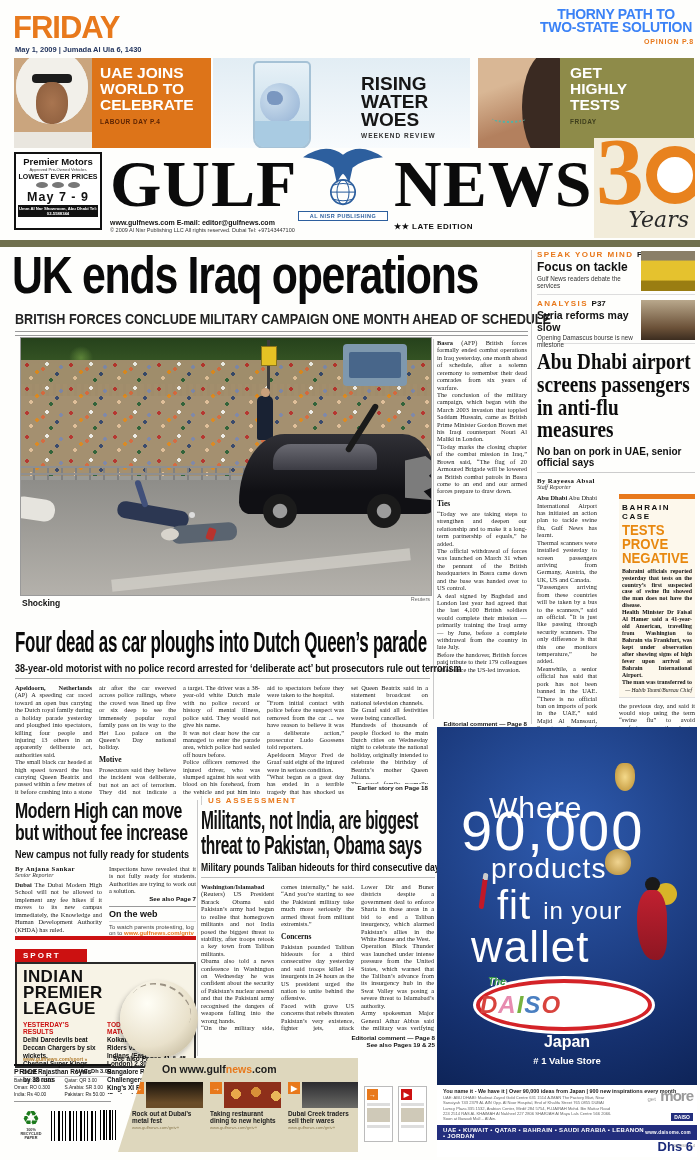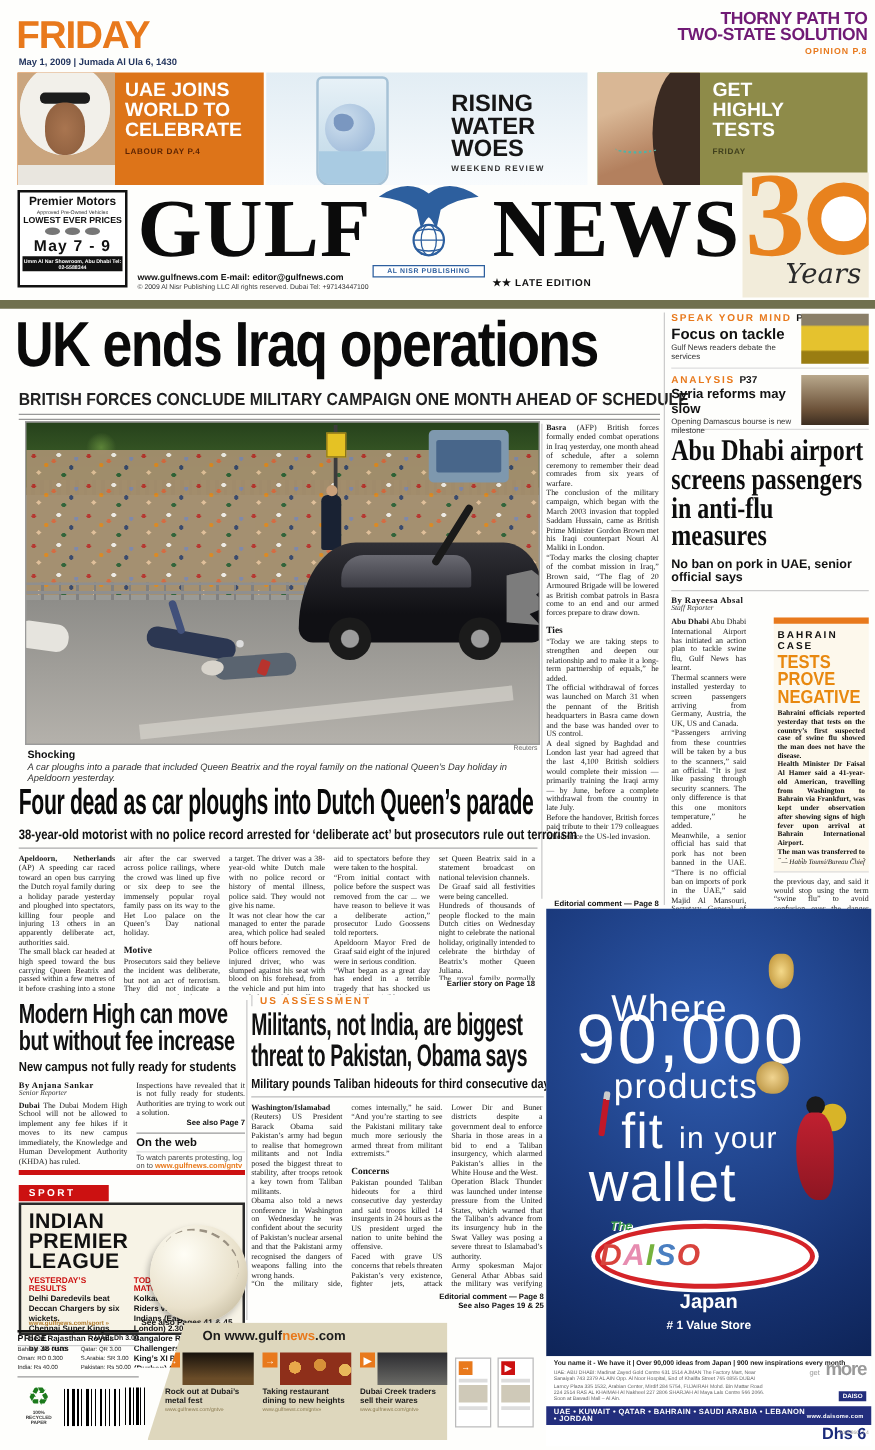--- a/index.html
+++ b/index.html
@@ -26,21 +26,21 @@
   .promoC{left:213px;top:58px;width:257px;height:90px;background:linear-gradient(180deg,#e2edf4,#f8fbfd);}
   .glass{position:absolute;left:40px;top:3px;width:54px;height:84px;background:linear-gradient(180deg,#e7f1f7,#bcd6e6);
          border:2px solid #a6c2d6;border-radius:5px 5px 11px 11px;}
   .glass .globe{position:absolute;left:5px;top:20px;width:40px;height:40px;border-radius:50%;
          background:radial-gradient(circle at 35% 35%,#cfe0ee,#93b1d4);}
   .glass .land{position:absolute;left:12px;top:28px;width:16px;height:14px;background:#7a97c0;border-radius:40% 60% 50% 50%;}
   .glass .water{position:absolute;left:0;bottom:0;width:100%;height:26px;background:#a9cbe2;border-radius:0 0 9px 9px;}
   .promoC .t{position:absolute;left:148px;top:17px;font-size:19px;font-weight:800;color:#161616;line-height:.95;}
   .promoC .g{position:absolute;left:148px;top:74px;font-size:6.5px;font-weight:800;letter-spacing:1px;color:#333;}
   .thorny{left:478px;top:8px;width:216px;text-align:right;}
-  .thorny .t{font-size:14px;font-weight:800;line-height:.95;color:#701a75;letter-spacing:-.3px;}
+  .thorny .t{font-size:14px;font-weight:800;line-height:.95;color:#3b82f6;letter-spacing:-.3px;text-align:center;}
   .thorny .g{font-size:7px;font-weight:800;color:#e8791c;margin-top:3px;letter-spacing:.8px;}
   .promoR{left:478px;top:58px;width:216px;height:90px;background:#8e8b49;display:flex;}
   .woman{position:relative;width:82px;height:90px;background:linear-gradient(160deg,#d9b795 30%,#b3805e 70%);flex:0 0 auto;overflow:hidden;}
   .woman .hair{position:absolute;right:-14px;top:-6px;width:52px;height:110px;background:#3a2a22;border-radius:50%;}
   .woman .neck{position:absolute;left:16px;top:56px;width:34px;height:7px;border-bottom:2px dotted #4fb3a8;border-radius:50%;}
   .promoR .txt{padding:7px 10px;}
   .promoR .t{color:#fff;font-weight:800;font-size:15.5px;line-height:1.02;}
   .promoR .g{color:#3f3f1d;font-weight:800;font-size:6.5px;margin-top:6px;letter-spacing:.5px;}
 
   
@@ -410,21 +410,20 @@
     <div class="ph-v2">
         <i></i>
       </div>
     <div class="ph-deb1"></div>
     <div class="ph-deb2"></div>
   </div>
 
   <div class="abs capline">
     <span class="capcredit">Reuters</span>
     <div class="capb">Shocking</div>
-    <div class="capi">A car ploughs into a parade that included Queen Beatrix and the royal family on the national Queen’s Day holiday in Apeldoorn yesterday.</div>
   </div>
 
   <div class="abs vsep" style="left:433px;top:339px;height:380px;"></div>
   <div class="abs basra">
     <div class="story just">
       <b class="dl">Basra</b>
       <span>(AFP) British forces formally ended combat operations in Iraq yesterday, one month ahead of schedule, after a solemn ceremony to remember their dead comrades from six years of warfare.</span>
     </div>
     <div class="story just pre">The conclusion of the military campaign, which began with the March 2003 invasion that toppled Saddam Hussain, came as British Prime Minister Gordon Brown met his Iraqi counterpart Nouri Al Maliki in London.
 “Today marks the closing chapter of the combat mission in Iraq,” Brown said, “The flag of 20 Armoured Brigade will be lowered as British combat patrols in Basra come to an end and our armed forces prepare to draw down.</div>

